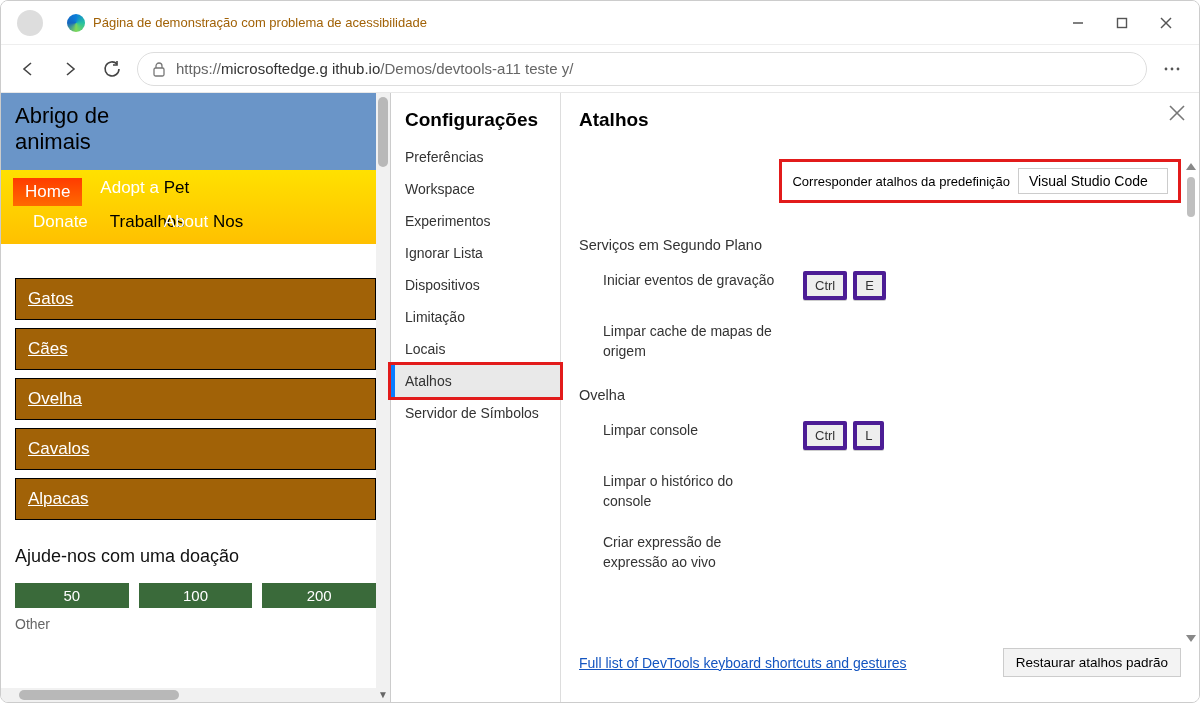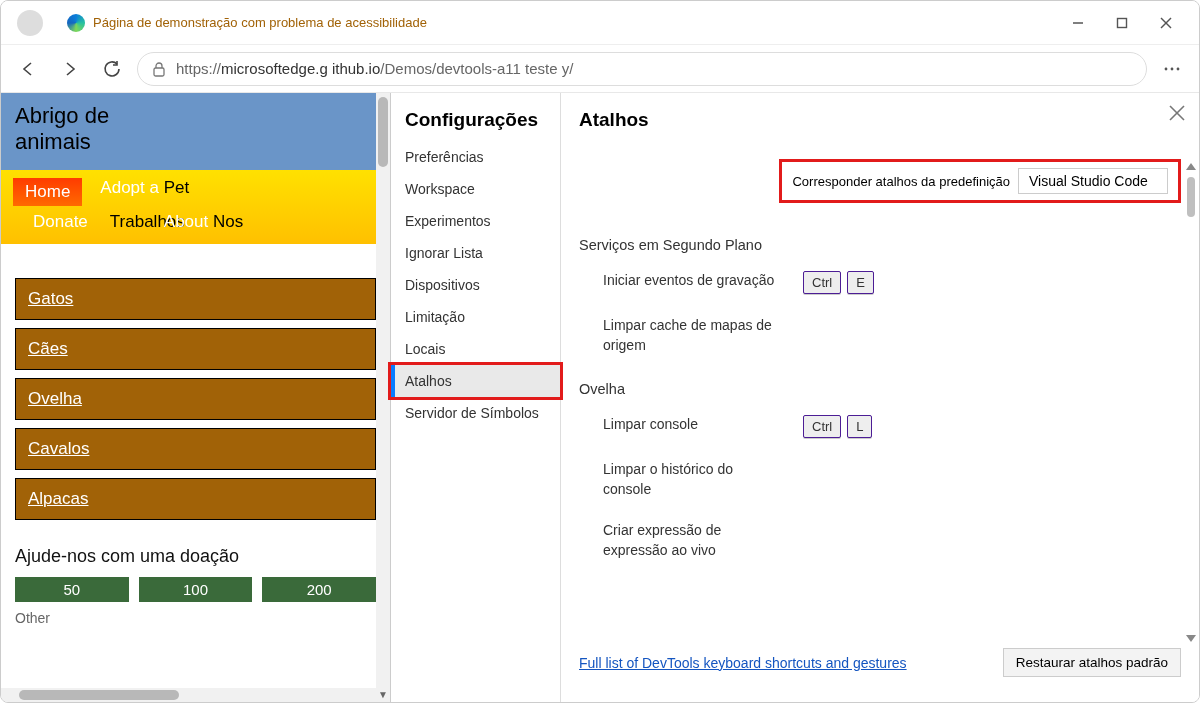--- a/index.html
+++ b/index.html
@@ -96,21 +96,21 @@
   .nav-donate { color:#fff; margin-left:20px;}
   .cat-list { padding: 34px 14px 10px; display:flex;flex-direction:column;gap:8px;}
   .cat-item {
     background:#a16207; color:#fff; padding:10px 12px;
     font-size:17px; border:1px solid #000;text-decoration:underline;
   }
   .donate-head { font-size:18px; padding: 16px 14px 10px; color:#111;}
   .donate-row { display:flex; gap:10px; padding:0 14px; }
   .donate-btn {
     flex:1; background:#3a6a3a; color:#fff;
-    text-align:center; padding:4px 0; font-size:15px;
+    text-align:center; padding:4px 0; font-size:15px;margin-top:6px;
   }
   .other-lbl { padding: 8px 14px; font-size:14px; color:#666;}
   .h-scroll {
     position:absolute; left:0; right:14px; bottom:0; height:14px;
     background:#f1f1f1;
   }
   .h-scroll .hthumb{
     position:absolute;top:2px;bottom:2px;left:18px;width:160px;background:#b8b8b8;border-radius:5px;
   }
   
@@ -153,21 +153,21 @@
     font-size:14px; min-width:150px;
   }
   .section-title { font-size:14.5px; color:#333; margin: 8px 0 14px; }
   .shortcut-row {
     display:flex; align-items:flex-start; padding: 4px 0 18px 24px;
     font-size:14px; color:#333; gap:20px;
   }
   .shortcut-row .label { width: 180px; line-height:1.4;}
   .keys { display:flex; gap:6px;}
   .key {
-    border:1px solid #4c1d95; background:#eee; padding:3px 8px;
+    border:4px solid #4c1d95; background:#eee; padding:3px 8px;
     font-size:13px; border-radius:2px; color:#333;
     box-shadow: 0 1px 0 #ccc;
   }
   .dt-footer {
     margin-top:auto; display:flex; align-items:center;
     justify-content:space-between; padding: 10px 0 25px;
     font-size:14px;
   }
   .dt-link { color:#1455c0; text-decoration: underline; }
   .restore-btn {

